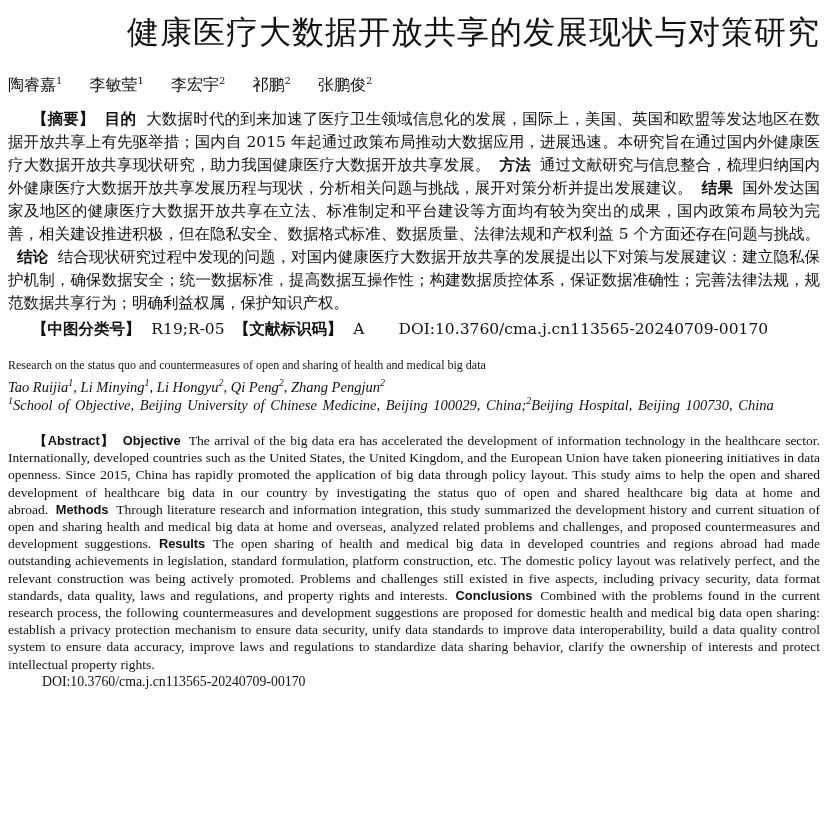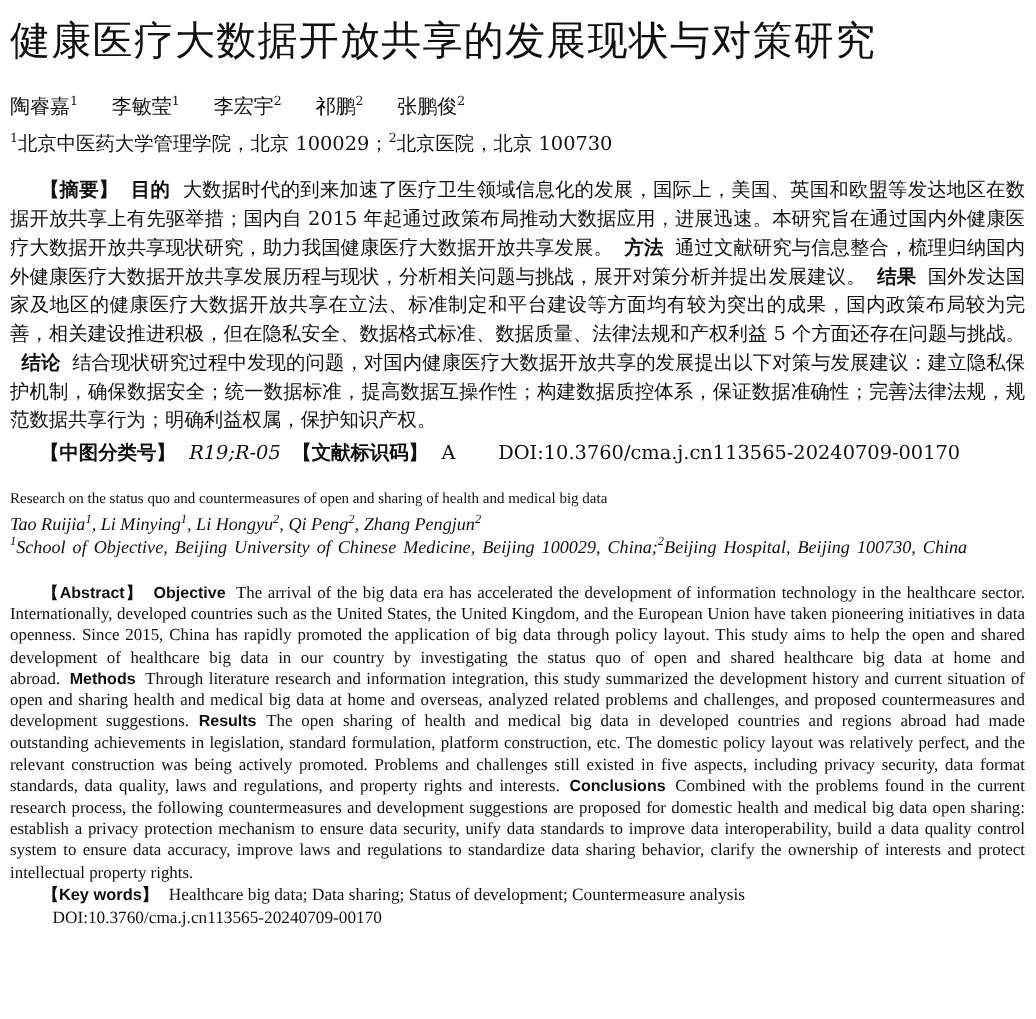--- a/index.html
+++ b/index.html
@@ -14,20 +14,21 @@
   .page { padding: 8px 9px 0 8px; }
 
   
   .title-cn {
     font-size: 32px;
     font-weight: 400;
     margin: 4px 0 0 0;
     line-height: 40px;
     letter-spacing: 1px;
     white-space: nowrap;
+    text-align: right;
   }
   .authors-cn { margin-top: 22px; font-size: 16px; line-height: 22px; }
   .authors-cn .author { margin-right: 22px; margin-top: 26px; }
   sup { font-size: 10px; line-height: 0; }
 
   .affil-cn { margin-top: 6px; font-size: 15.5px; line-height: 27px; }
   .corr-cn  { font-size: 15.5px; line-height: 27px; }
 
   .abstract-cn {
     margin-top: 12px;
@@ -47,21 +48,21 @@
     margin-top: 4px;
     font-size: 15.5px;
     line-height: 28px;
     text-indent: 24px;
   }
   .class-line {
     font-size: 15.5px;
     line-height: 28px;
     text-indent: 24px;
   }
-  .class-line .v1 { margin: 0 0.6em 0 0.7em; font-style: italic; }
+  .class-line .v1 { margin: 0 0.6em 0 0.7em; }
   .class-line .v2 { margin-left: 0.7em; }
   .class-line .doi { margin-left: 2.2em; }
 
   
   .en-block { margin-top: 12px; }
   .title-en {
     font-family: "Liberation Serif", serif;
     font-size: 12px;
     font-weight: 400;
     line-height: 20px;
@@ -125,21 +126,20 @@
   <h1 class="title-cn">健康医疗大数据开放共享的发展现状与对策研究</h1>
 
   <p class="authors-cn">
     <span class="author"><span>陶睿嘉</span><sup>1</sup></span>
     <span class="author"><span>李敏莹</span><sup>1</sup></span>
     <span class="author"><span>李宏宇</span><sup>2</sup></span>
     <span class="author"><span>祁鹏</span><sup>2</sup></span>
     <span class="author"><span>张鹏俊</span><sup>2</sup></span>
   </p>
 
-  <p class="affil-cn"><sup>1</sup><span>北京中医药大学管理学院，北京 100029；</span><sup>2</sup><span>北京医院，北京 100730</span></p>
 
 
   <p class="abstract-cn">
     <span class="lbl-cn gap-r">【摘要】</span><span class="lbl-cn gap-r">目的</span><span>大数据时代的到来加速了医疗卫生领域信息化的发展，国际上，美国、英国和欧盟等发达地区在数据开放共享上有先驱举措；国内自 2015 年起通过政策布局推动大数据应用，进展迅速。本研究旨在通过国内外健康医疗大数据开放共享现状研究，助力我国健康医疗大数据开放共享发展。</span><span class="lbl-cn gap-lr">方法</span><span>通过文献研究与信息整合，梳理归纳国内外健康医疗大数据开放共享发展历程与现状，分析相关问题与挑战，展开对策分析并提出发展建议。</span><span class="lbl-cn gap-lr">结果</span><span>国外发达国家及地区的健康医疗大数据开放共享在立法、标准制定和平台建设等方面均有较为突出的成果，国内政策布局较为完善，相关建设推进积极，但在隐私安全、数据格式标准、数据质量、法律法规和产权利益 5 个方面还存在问题与挑战。</span><span class="lbl-cn gap-lr">结论</span><span>结合现状研究过程中发现的问题，对国内健康医疗大数据开放共享的发展提出以下对策与发展建议：建立隐私保护机制，确保数据安全；统一数据标准，提高数据互操作性；构建数据质控体系，保证数据准确性；完善法律法规，规范数据共享行为；明确利益权属，保护知识产权。</span>
   </p>
 
 
   <p class="class-line">
     <span class="lbl-cn">【中图分类号】</span><span class="v1">R19;R-05</span><span class="lbl-cn">【文献标识码】</span><span class="v2">A</span><span class="doi">DOI:10.3760/cma.j.cn113565-20240709-00170</span>
   </p>
@@ -152,20 +152,17 @@
       <span><span>Tao Ruijia</span><sup>1</sup><span>, </span></span><span><span>Li Minying</span><sup>1</sup><span>, </span></span><span><span>Li Hongyu</span><sup>2</sup><span>, </span></span><span><span>Qi Peng</span><sup>2</sup><span>, </span></span><span><span>Zhang Pengjun</span><sup>2</sup><span></span></span>
     </p>
 
     <p class="affil-en"><sup>1</sup><span>School of Objective, Beijing University of Chinese Medicine, Beijing 100029, China;</span><sup>2</sup><span>Beijing Hospital, Beijing 100730, China</span></p>
 
 
     <p class="abstract-en">
       <span class="lbl-en gap-r">【Abstract】</span><span class="lbl-en gap-r">Objective</span><span>The arrival of the big data era has accelerated the development of information technology in the healthcare sector. Internationally, developed countries such as the United States, the United Kingdom, and the European Union have taken pioneering initiatives in data openness. Since 2015, China has rapidly promoted the application of big data through policy layout. This study aims to help the open and shared development of healthcare big data in our country by investigating the status quo of open and shared healthcare big data at home and abroad.</span><span class="lbl-en gap-lr">Methods</span><span>Through literature research and information integration, this study summarized the development history and current situation of open and sharing health and medical big data at home and overseas, analyzed related problems and challenges, and proposed countermeasures and development suggestions.</span><span class="lbl-en gap-lr">Results</span><span>The open sharing of health and medical big data in developed countries and regions abroad had made outstanding achievements in legislation, standard formulation, platform construction, etc. The domestic policy layout was relatively perfect, and the relevant construction was being actively promoted. Problems and challenges still existed in five aspects, including privacy security, data format standards, data quality, laws and regulations, and property rights and interests.</span><span class="lbl-en gap-lr">Conclusions</span><span>Combined with the problems found in the current research process, the following countermeasures and development suggestions are proposed for domestic health and medical big data open sharing: establish a privacy protection mechanism to ensure data security, unify data standards to improve data interoperability, build a data quality control system to ensure data accuracy, improve laws and regulations to standardize data sharing behavior, clarify the ownership of interests and protect intellectual property rights.</span>
     </p>
 
-    <p class="kw-en">
-      <span class="lbl-en gap-r">【Key words】</span><span>Healthcare big data;   Data sharing;   Status of development;   Countermeasure analysis</span>
-    </p>
 
     <p class="doi-en">DOI:10.3760/cma.j.cn113565-20240709-00170</p>
 
   </div>
 </div>
 
 </body></html>

